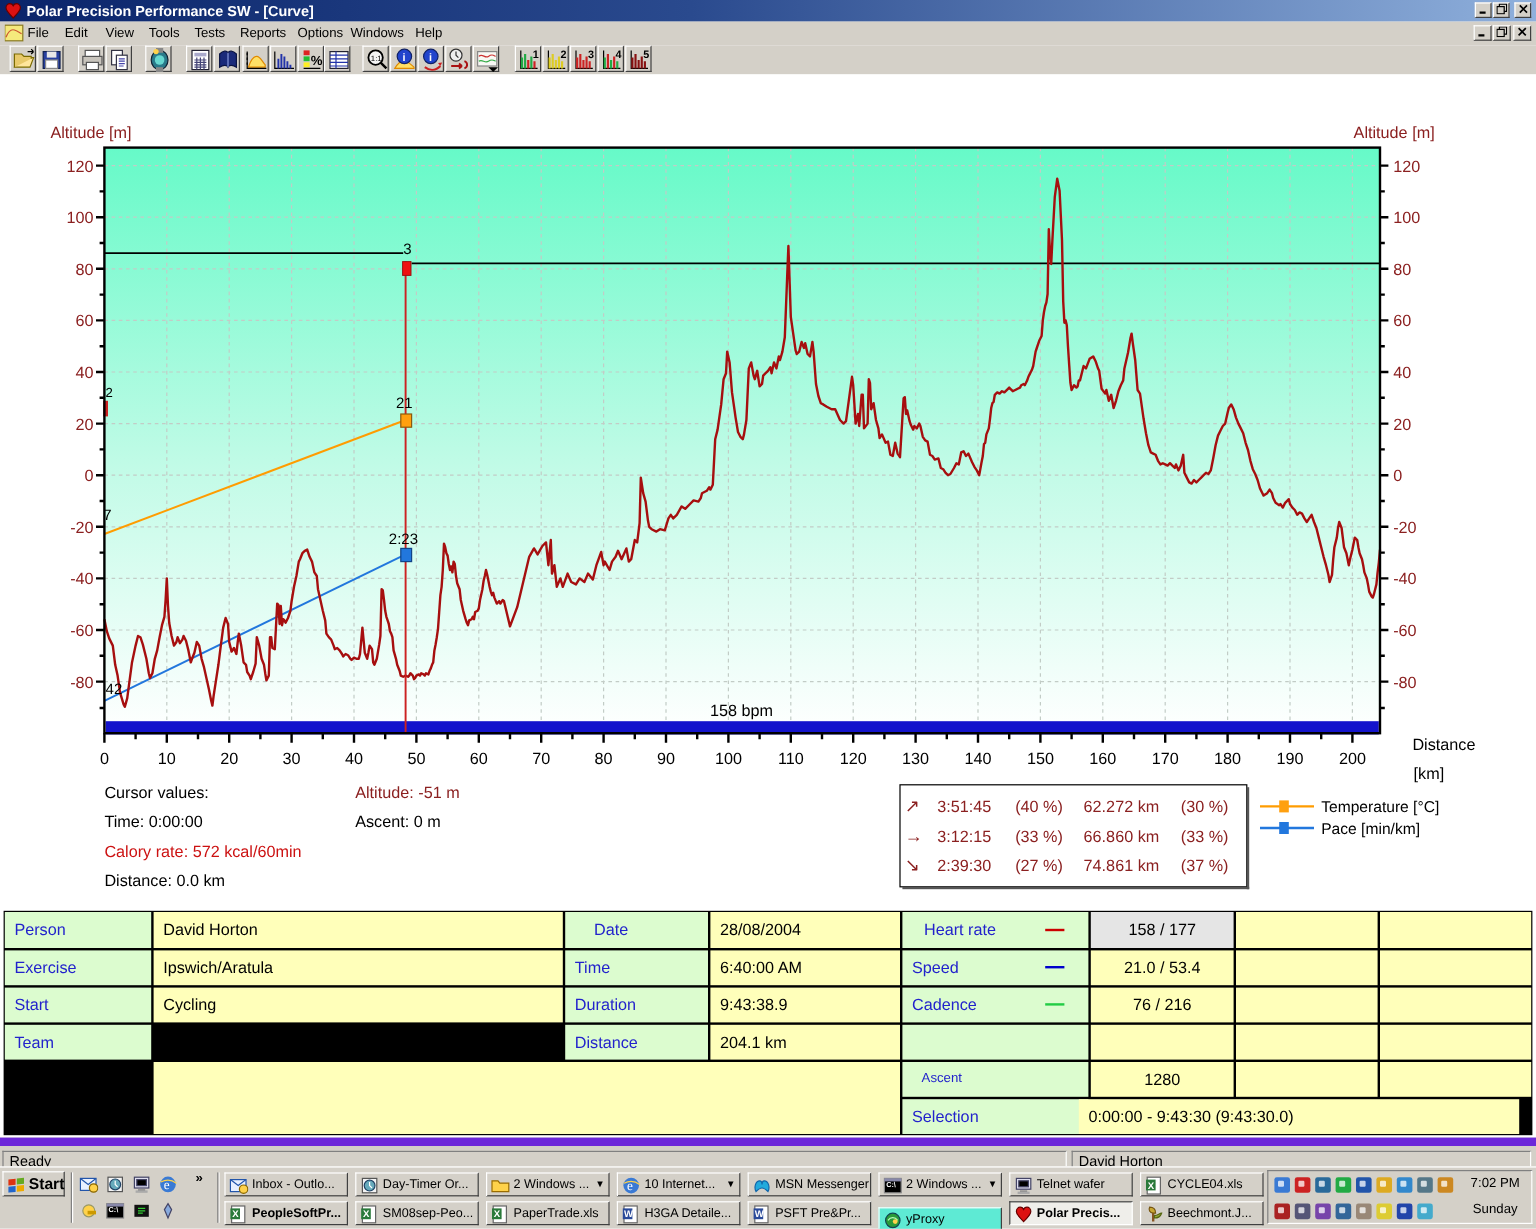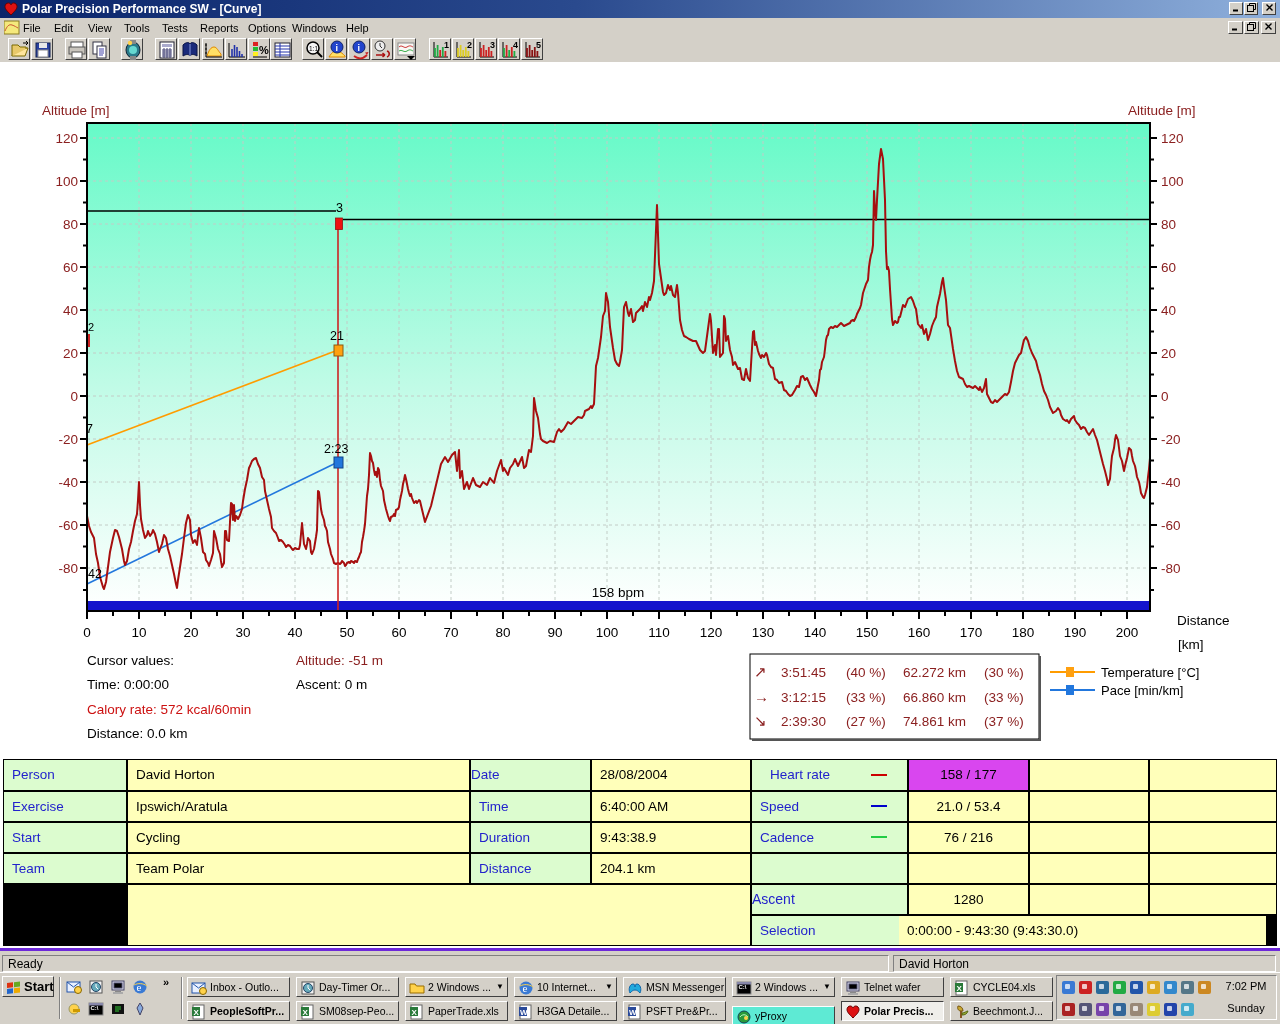--- a/index.html
+++ b/index.html
@@ -301,26 +301,23 @@
     </div>
     <div style="position:absolute;left:125px;top:1px;width:341px;height:30px;background:#ffffba;overflow:hidden">
       <div style="padding-left:8px;line-height:30px;color:#000;font-size:13.5px">David Horton</div>
     </div>
     <div style="position:absolute;left:125px;top:33px;width:341px;height:29px;background:#ffffba;overflow:hidden">
       <div style="padding-left:8px;line-height:29px;color:#000;font-size:13.5px">Ipswich/Aratula</div>
     </div>
     <div style="position:absolute;left:125px;top:64px;width:341px;height:29px;background:#ffffba;overflow:hidden">
       <div style="padding-left:8px;line-height:29px;color:#000;font-size:13.5px">Cycling</div>
     </div>
-    <div style="position:absolute;left:125px;top:95px;width:341px;height:29px;background:#ffffba;overflow:hidden">
-      <div style="padding-left:8px;line-height:29px;color:#000;font-size:13.5px">Team Polar</div>
-    </div>
     <div style="position:absolute;left:125px;top:126px;width:622px;height:60px;background:#ffffba;overflow:hidden"></div>
     <div style="position:absolute;left:468px;top:1px;width:119px;height:30px;background:#dcfccf;overflow:hidden">
-      <div style="padding-left:0;line-height:30px;color:#2222cc;font-size:13.5px">Date</div>
+      <div style="padding-left:24px;line-height:30px;color:#2222cc;font-size:13.5px">Date</div>
     </div>
     <div style="position:absolute;left:468px;top:33px;width:119px;height:29px;background:#dcfccf;overflow:hidden">
       <div style="padding-left:8px;line-height:29px;color:#2222cc;font-size:13.5px">Time</div>
     </div>
     <div style="position:absolute;left:468px;top:64px;width:119px;height:29px;background:#dcfccf;overflow:hidden">
       <div style="padding-left:8px;line-height:29px;color:#2222cc;font-size:13.5px">Duration</div>
     </div>
     <div style="position:absolute;left:468px;top:95px;width:119px;height:29px;background:#dcfccf;overflow:hidden">
       <div style="padding-left:8px;line-height:29px;color:#2222cc;font-size:13.5px">Distance</div>
     </div>
@@ -340,26 +337,26 @@
       <div style="position:relative;padding-left:18px;line-height:30px;color:#2222cc;font-size:13.5px">Heart rate<span style="position:absolute;right:20px;top:14px;width:16px;height:2px;background:#cc0000"></span></div>
     </div>
     <div style="position:absolute;left:749px;top:33px;width:155px;height:29px;background:#dcfccf;overflow:hidden">
       <div style="position:relative;padding-left:8px;line-height:29px;color:#2222cc;font-size:13.5px">Speed<span style="position:absolute;right:20px;top:13px;width:16px;height:2px;background:#0000cc"></span></div>
     </div>
     <div style="position:absolute;left:749px;top:64px;width:155px;height:29px;background:#dcfccf;overflow:hidden">
       <div style="position:relative;padding-left:8px;line-height:29px;color:#2222cc;font-size:13.5px">Cadence<span style="position:absolute;right:20px;top:13px;width:16px;height:2px;background:#22cc44"></span></div>
     </div>
     <div style="position:absolute;left:749px;top:95px;width:155px;height:29px;background:#dcfccf;overflow:hidden"></div>
     <div style="position:absolute;left:749px;top:126px;width:155px;height:29px;background:#dcfccf;overflow:hidden">
-      <div style="padding-left:0;line-height:29px;color:#2222cc;font-size:14px">Ascent</div>
+      <div style="padding-left:16px;line-height:29px;color:#2222cc;font-size:11px">Ascent</div>
     </div>
     <div style="position:absolute;left:749px;top:157px;width:155px;height:29px;background:#dcfccf;overflow:hidden">
       <div style="padding-left:8px;line-height:29px;color:#2222cc;font-size:13.5px">Selection</div>
     </div>
-    <div style="position:absolute;left:906px;top:1px;width:119px;height:30px;background:#d946ef;overflow:hidden">
+    <div style="position:absolute;left:906px;top:1px;width:119px;height:30px;background:#e5e5e5;overflow:hidden">
       <div style="text-align:center;line-height:30px;color:#000;font-size:13.5px">158 / 177</div>
     </div>
     <div style="position:absolute;left:906px;top:33px;width:119px;height:29px;background:#ffffba;overflow:hidden">
       <div style="text-align:center;line-height:29px;color:#000;font-size:13.5px">21.0 / 53.4</div>
     </div>
     <div style="position:absolute;left:906px;top:64px;width:119px;height:29px;background:#ffffba;overflow:hidden">
       <div style="text-align:center;line-height:29px;color:#000;font-size:13.5px">76 / 216</div>
     </div>
     <div style="position:absolute;left:906px;top:95px;width:119px;height:29px;background:#ffffba;overflow:hidden">
       <div style="text-align:center;line-height:29px;color:#000;font-size:13.5px"></div>
@@ -374,21 +371,21 @@
     <div style="position:absolute;left:1147px;top:1px;width:126px;height:30px;background:#ffffba;overflow:hidden"></div>
     <div style="position:absolute;left:1027px;top:33px;width:118px;height:29px;background:#ffffba;overflow:hidden"></div>
     <div style="position:absolute;left:1147px;top:33px;width:126px;height:29px;background:#ffffba;overflow:hidden"></div>
     <div style="position:absolute;left:1027px;top:64px;width:118px;height:29px;background:#ffffba;overflow:hidden"></div>
     <div style="position:absolute;left:1147px;top:64px;width:126px;height:29px;background:#ffffba;overflow:hidden"></div>
     <div style="position:absolute;left:1027px;top:95px;width:118px;height:29px;background:#ffffba;overflow:hidden"></div>
     <div style="position:absolute;left:1147px;top:95px;width:126px;height:29px;background:#ffffba;overflow:hidden"></div>
     <div style="position:absolute;left:1027px;top:126px;width:118px;height:29px;background:#ffffba;overflow:hidden"></div>
     <div style="position:absolute;left:1147px;top:126px;width:126px;height:29px;background:#ffffba;overflow:hidden"></div>
   </div>
-<div style="position:absolute;left:0;top:948px;width:1280px;height:24px;background:#d4d0c8;border-top:3px solid #6d28d9">
+<div style="position:absolute;left:0;top:948px;width:1280px;height:24px;background:#d4d0c8;border-top:7px solid #6d28d9">
     <div style="position:absolute;left:2px;top:4px;width:887px;height:17px;border-top:1px solid #808080;border-left:1px solid #808080;border-bottom:1px solid #fff;border-right:1px solid #fff;font-size:12px;line-height:16px;padding-left:5px;color:#000">Ready</div>
     <div style="position:absolute;left:893px;top:4px;width:383px;height:17px;border-top:1px solid #808080;border-left:1px solid #808080;border-bottom:1px solid #fff;border-right:1px solid #fff;font-size:12px;line-height:16px;padding-left:5px;color:#000">David Horton</div>
   </div>
 <div style="position:absolute;left:0;top:972px;width:1280px;height:52px;background:#d4d0c8;border-top:1px solid #fff"></div>
 <div style="position:absolute;left:2px;top:976px;width:52px;height:21px;background:#d4d0c8;border-top:1px solid #fff;border-left:1px solid #fff;border-right:1px solid #404040;border-bottom:1px solid #404040">
     <span style="position:absolute;left:3px;top:3px"><svg width="16" height="14" viewBox="0 0 16 14">
         <g transform="skewY(-6)">
           <rect x="1" y="3" width="6" height="5" fill="#dd3311"></rect>
           <rect x="8" y="3" width="6" height="5" fill="#66aa22"></rect>
           <rect x="1" y="9" width="6" height="5" fill="#2266cc"></rect>

